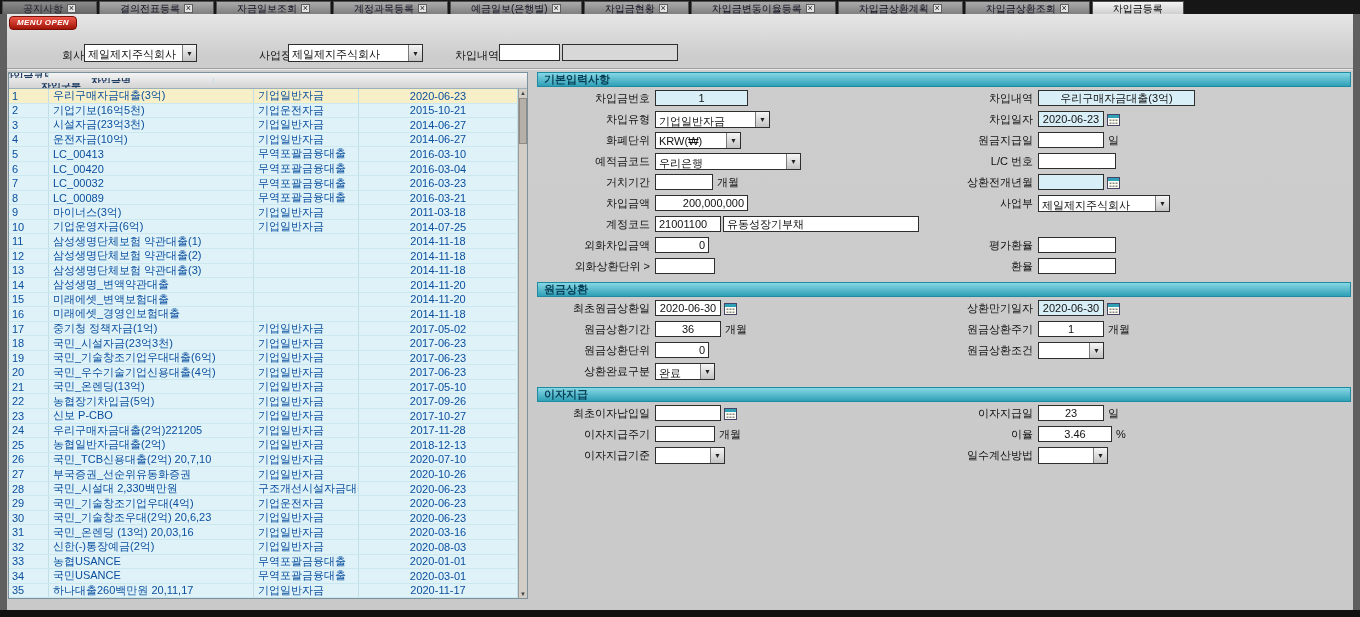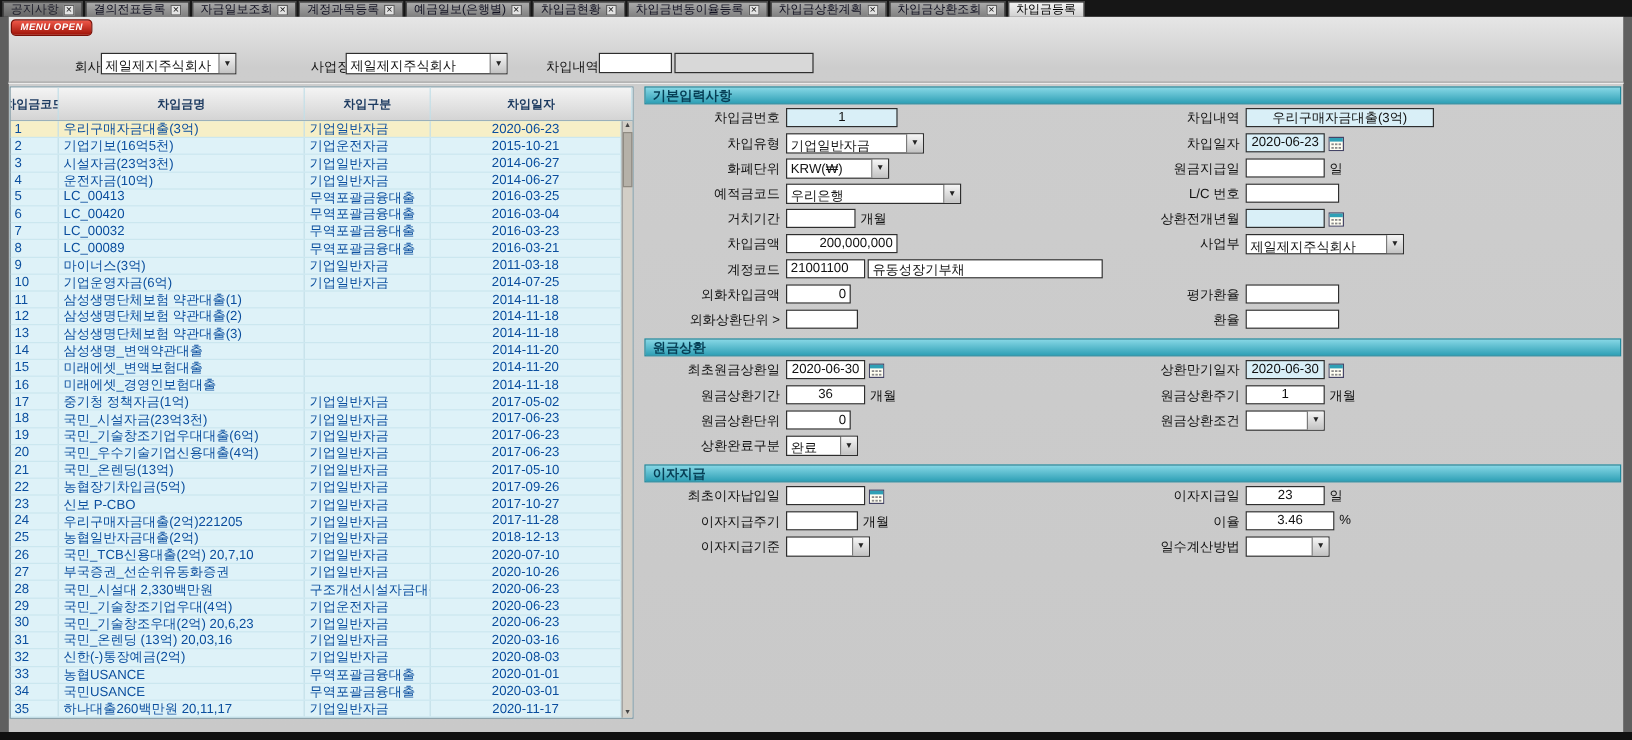--- a/index.html
+++ b/index.html
@@ -2,21 +2,21 @@
 <html><head>
 <meta charset="utf-8">
 <style>
   * { box-sizing: border-box; margin: 0; padding: 0; }
   html,body { width:1360px; height:617px; }
   body { background:#101010; font-family:"Liberation Sans", sans-serif; position:relative; overflow:hidden; }
 
   
   .tabbar { position:absolute; top:0; left:0; right:0; height:14px; background:#161616;
             display:flex; align-items:flex-end; gap:2px; padding-left:2px; }
-  .tab { height:13px; display:flex; align-items:center; gap:4px; padding:0 6px;
+  .tab { height:13px; display:flex; align-items:center; gap:4px; padding:0 20px;
          background:linear-gradient(#ababab,#7f7f7f); border:1px solid #4f4f4f; border-bottom:none;
          font-size:10px; line-height:11px; color:#101020; white-space:nowrap; cursor:pointer; }
   .tab.dim { background:linear-gradient(#8b8b8b,#646464); color:#20202c; }
   .tab.active { background:linear-gradient(#f4f4f4,#cfcfcf); color:#000;justify-content:flex-end; }
   .tclose { width:9px; height:9px; background:#e4e4e4; border:1px solid #5e5e5e;
             font-size:9px; line-height:7px; text-align:center; color:#222; }
 
   
   .band { position:absolute; top:14px; bottom:7px; left:0; right:0;
           background:linear-gradient(#e6e6e6, #cdcdcd 42px, #c9c9c9);
@@ -40,21 +40,21 @@
   .combo { display:inline-flex; align-items:stretch; height:18px; border:1px solid #2e2e2e; background:#fff; cursor:pointer; }
   .cbtxt { flex:1; font-size:11px; padding:2px 3px 0; color:#111; white-space:nowrap; overflow:hidden; }
   .cbbtn { width:14px; background:linear-gradient(#f6f6f6,#c3c3c3); border-left:1px solid #7a7a7a;
            display:flex; align-items:center; justify-content:center; font-size:7px; color:#222; }
   .calico { display:inline-flex; margin-left:3px; cursor:pointer; }
   .sfx { font-size:11px; color:#111; margin-left:4px; white-space:nowrap; }
 
   
   .grid { position:absolute; left:1px; top:58px; width:520px; height:527px;
           border:1px solid #7b929c; background:#def2f8; display:flex; flex-direction:column; }
-  .grid-head { display:flex; height:28px; background:linear-gradient(#f4f4f4,#d4d4d4); border-bottom:1px solid #9ab0ba; }
+  .grid-head { display:flex; height:16px; background:linear-gradient(#f4f4f4,#d4d4d4); border-bottom:1px solid #9ab0ba;flex-direction:column; }
   .grid-head .gc { font-size:10px; font-weight:bold; color:#1c3a60; justify-content:center; padding:0; background:transparent; }
   .grid-main { flex:1; display:flex; min-height:0; }
   .grid-body { flex:1; display:flex; flex-direction:column; min-width:0; }
   .grow { flex:1; display:flex; border-bottom:1px solid #cbe7ef; min-height:0; }
   .grow.sel { background:#f6efc7; }
   .gc { overflow:hidden; white-space:nowrap; border-right:1px solid #c2dfe8;
         font-size:11px; color:#0a4e9e; display:flex; align-items:center; }
   .gc0 { width:40px; padding-left:3px; }
   .gc1 { width:205px; padding-left:4px; }
   .gc2 { width:105px; padding-left:4px; }
@@ -172,21 +172,21 @@
           <div class="grow">
             <div class="gc gc0">4</div>
             <div class="gc gc1">운전자금(10억)</div>
             <div class="gc gc2">기업일반자금</div>
             <div class="gc gc3">2014-06-27</div>
           </div>
           <div class="grow">
             <div class="gc gc0">5</div>
             <div class="gc gc1">LC_00413</div>
             <div class="gc gc2">무역포괄금융대출</div>
-            <div class="gc gc3">2016-03-25</div>
+            <div class="gc gc3">2016-03-10</div>
           </div>
           <div class="grow">
             <div class="gc gc0">6</div>
             <div class="gc gc1">LC_00420</div>
             <div class="gc gc2">무역포괄금융대출</div>
             <div class="gc gc3">2016-03-04</div>
           </div>
           <div class="grow">
             <div class="gc gc0">7</div>
             <div class="gc gc1">LC_00032</div>

